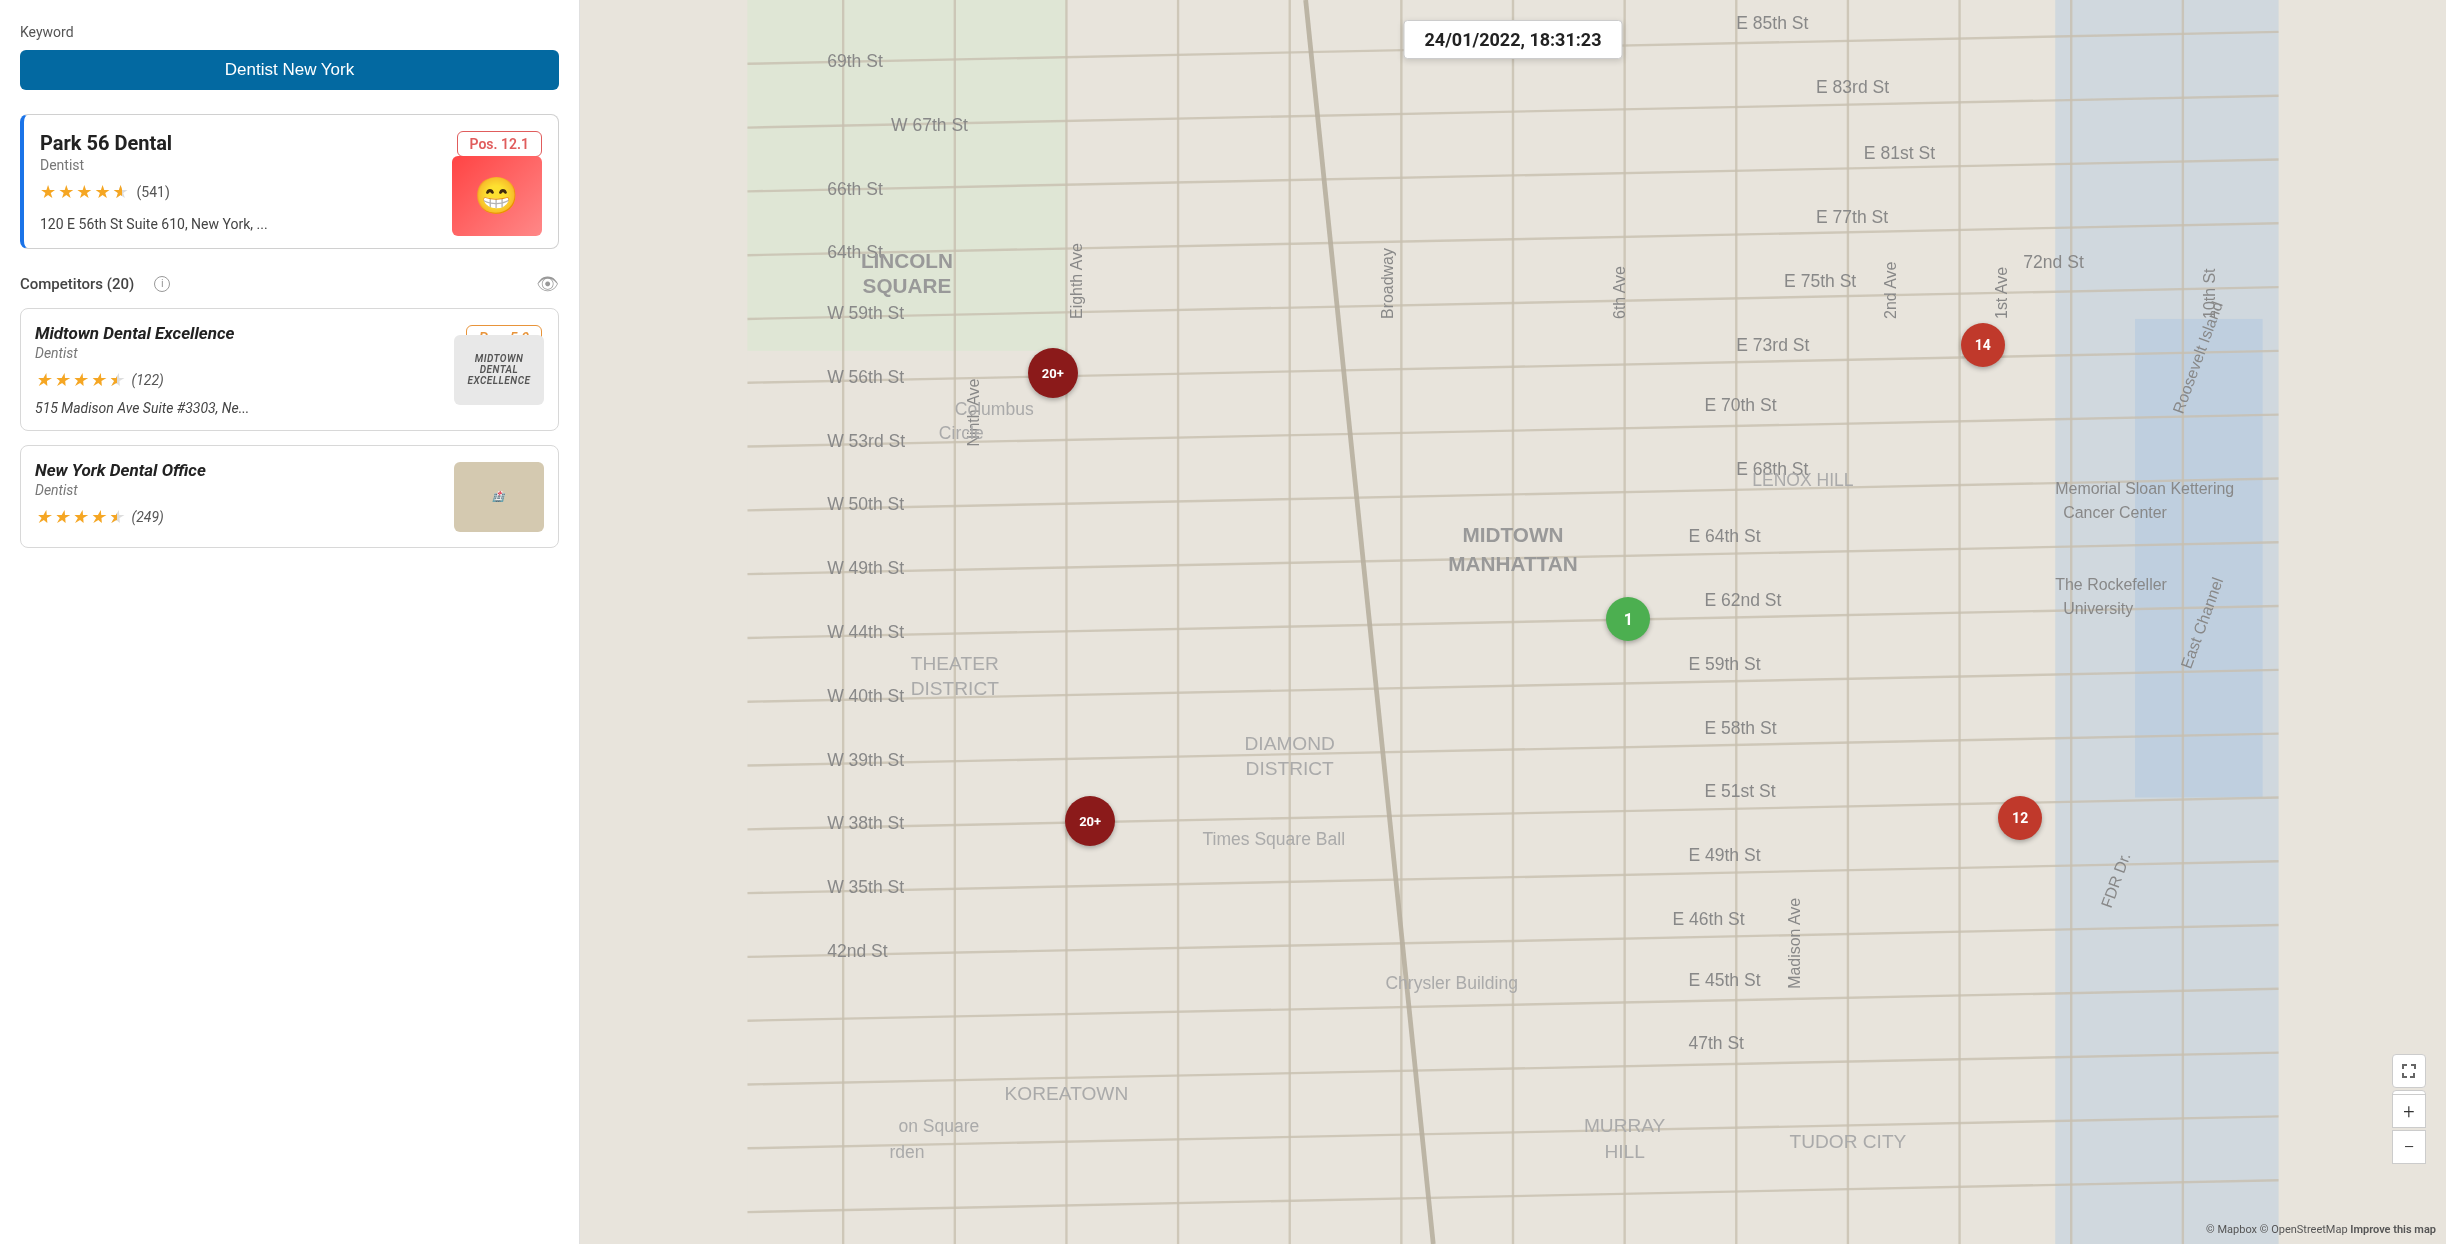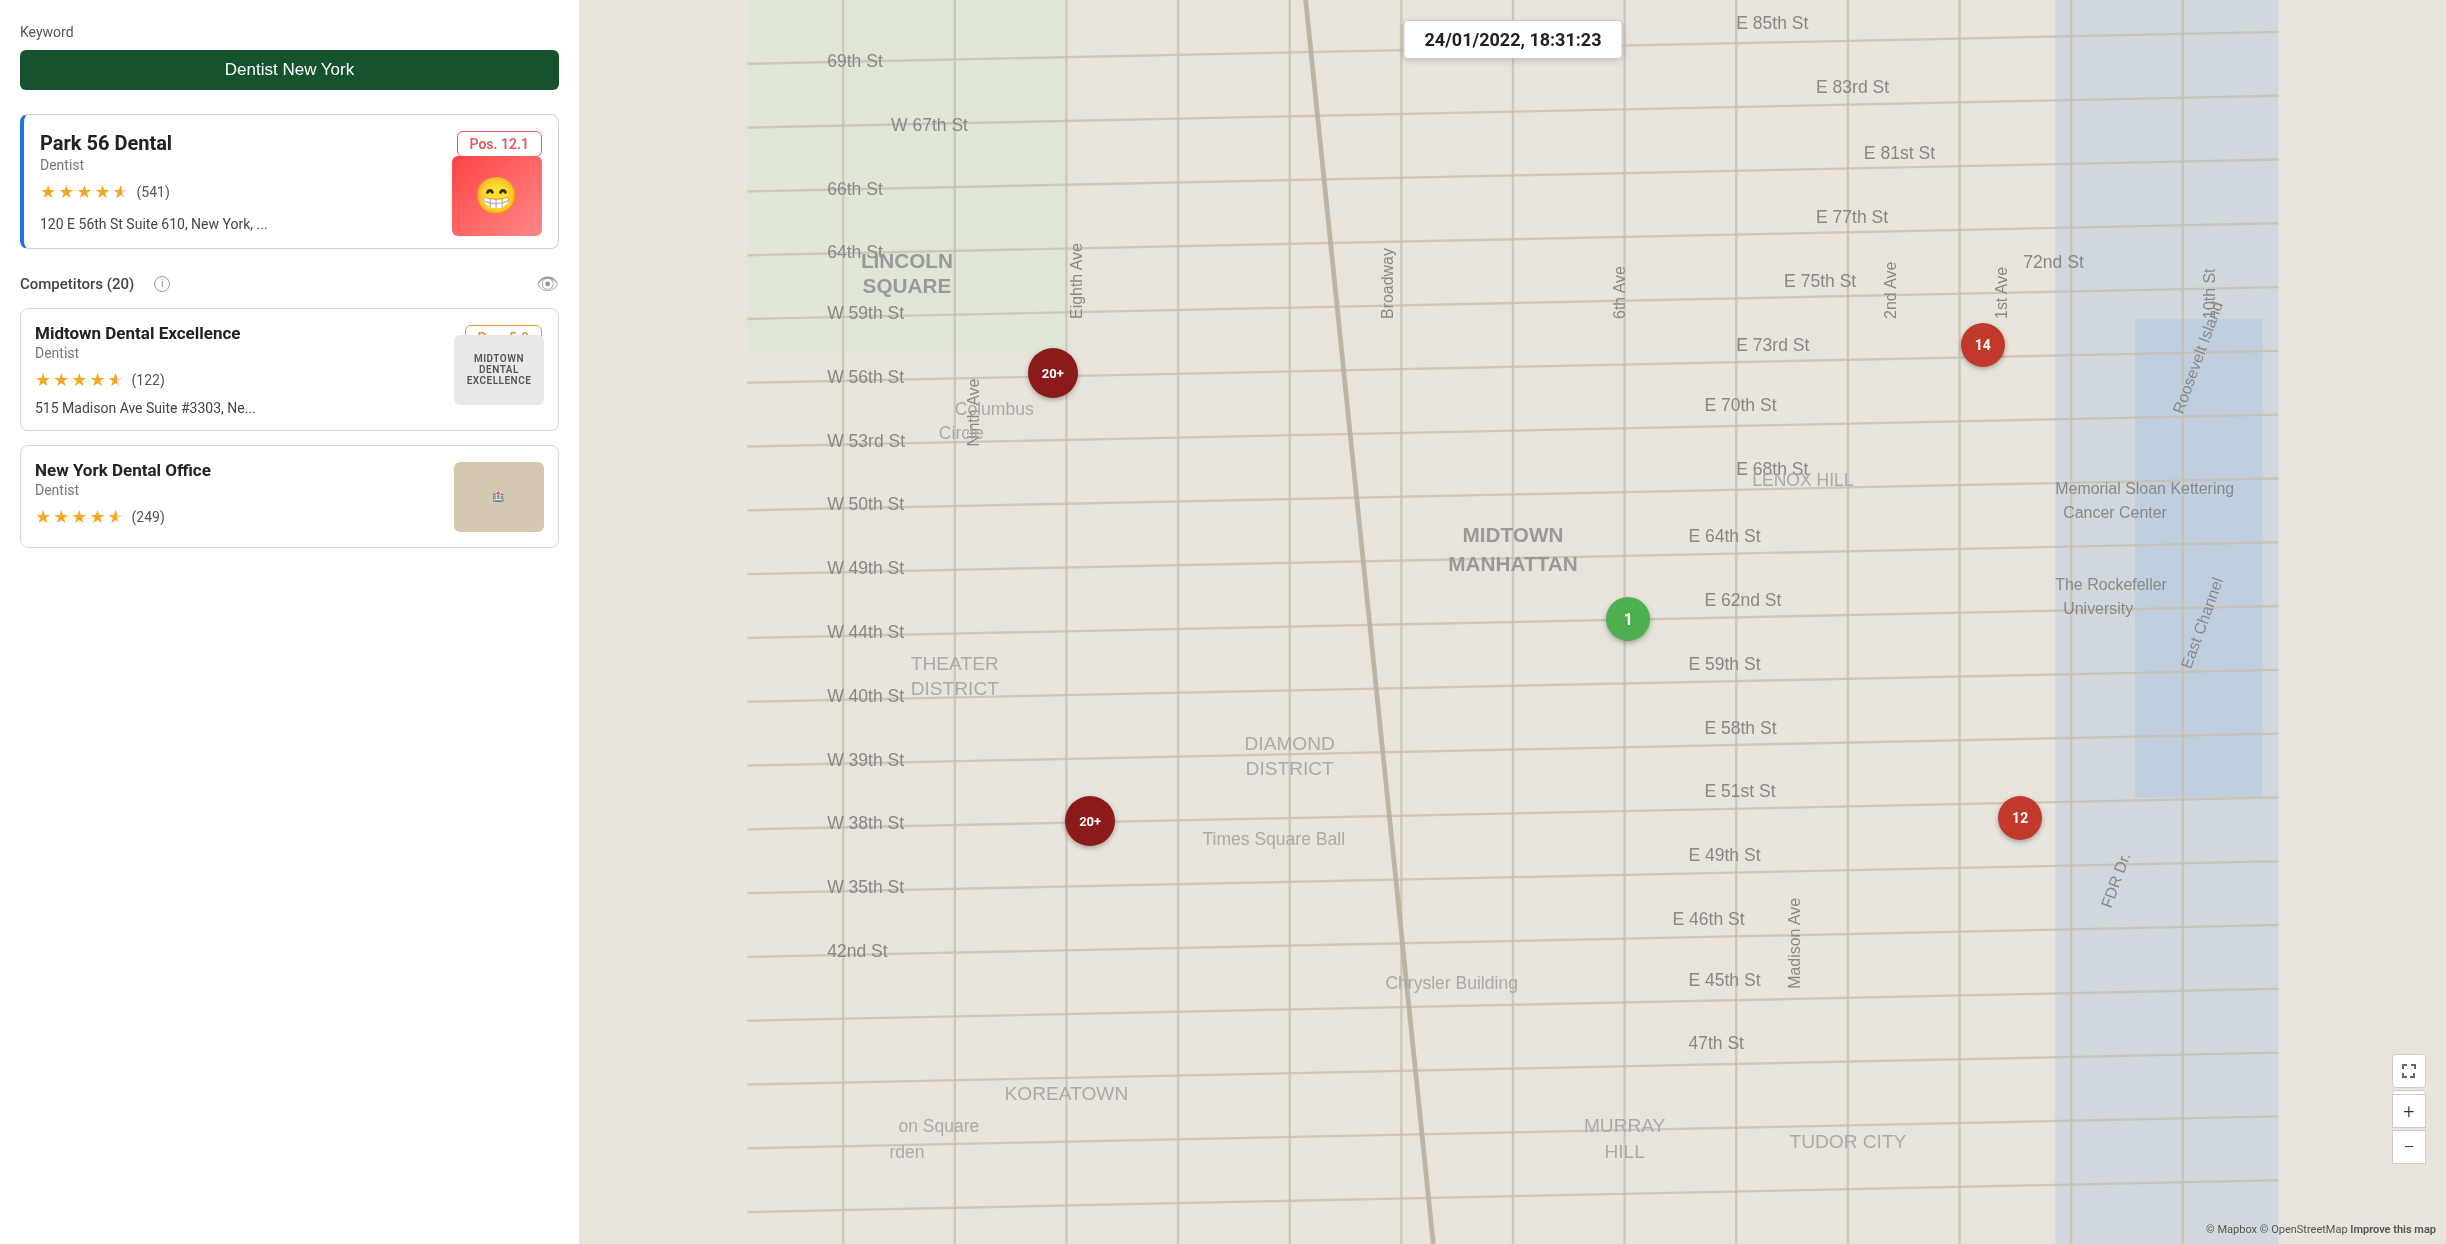--- a/index.html
+++ b/index.html
@@ -23,21 +23,21 @@
       border-right: 1px solid #e0e0e0;
     }
 
     .keyword-label {
       font-size: 14px;
       color: #555;
       margin-bottom: 10px;
     }
 
     .keyword-btn {
-      background: #14532d;
+      background: #0369a1;
       color: #fff;
       border: none;
       border-radius: 6px;
       padding: 10px 22px;
       font-size: 17px;
       font-weight: 500;
       cursor: pointer;
       display: inline-block;
       margin-bottom: 24px;
     }
@@ -148,20 +148,21 @@
       cursor: pointer;
       font-size: 18px;
     }
 
     .competitor-card {
       border: 1px solid #d8d8d8;
       border-radius: 8px;
       padding: 14px 14px 14px 14px;
       margin-bottom: 14px;
       position: relative;
+      font-style: italic;
     }
 
     .competitor-card-img {
       position: absolute;
       right: 14px;
       top: 50%;
       transform: translateY(-50%);
       width: 90px;
       height: 70px;
       border-radius: 6px;

